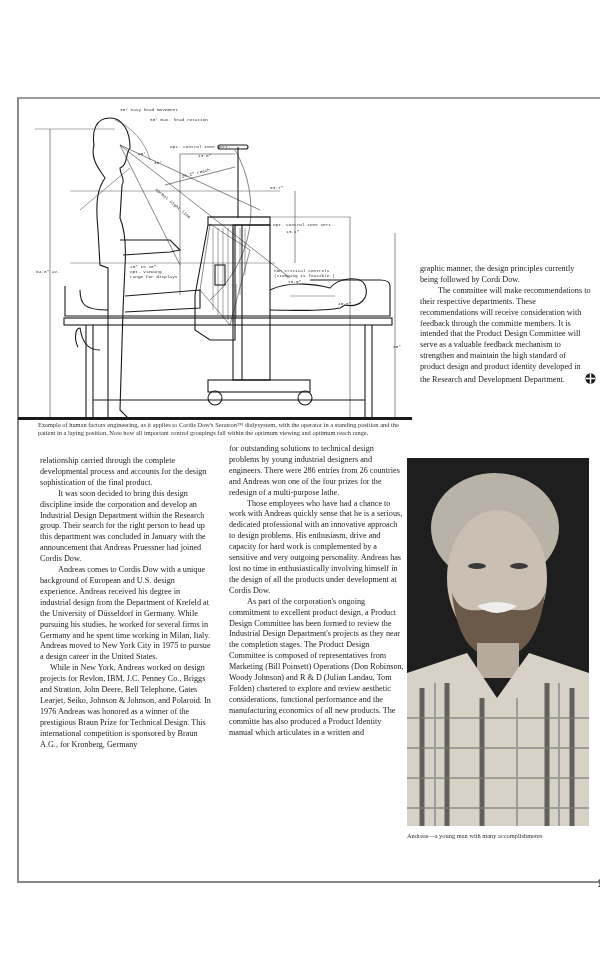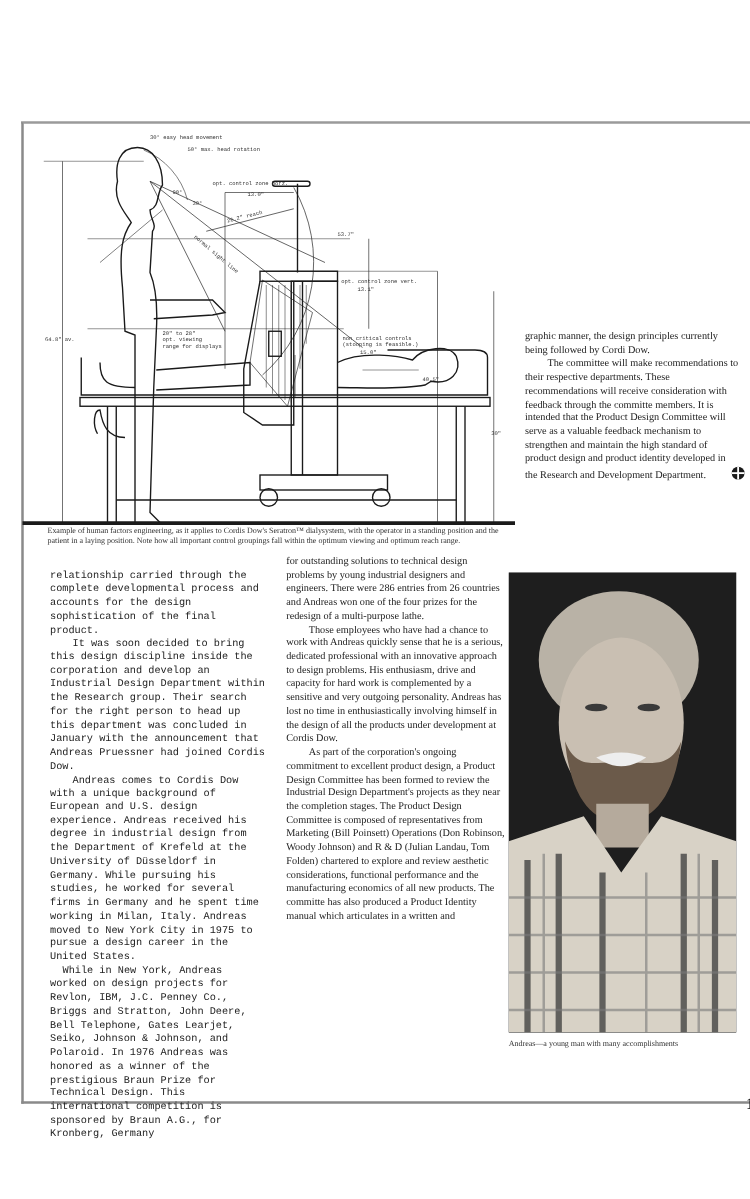--- a/index.html
+++ b/index.html
@@ -9,21 +9,21 @@
                 border-left: 2px solid #8a8a8a; border-top: 2px solid #9a9a9a; border-bottom: 2px solid #8a8a8a; box-sizing: border-box; }
   .diagram { position: absolute; left: 20px; top: 100px; width: 560px; height: 320px; }
   .diagram svg { width: 100%; height: 100%; display: block; }
   .dlabel { font-family: "Liberation Mono", "DejaVu Sans Mono", monospace; font-size: 4.4px; fill: #333; }
   .floor { position: absolute; left: 18px; top: 417px; width: 394px; height: 3px; background: #1a1a1a; }
   .caption-fig { position: absolute; left: 38px; top: 421px; width: 370px; font-size: 6.4px; line-height: 7.9px; color: #333; }
   .col { position: absolute; font-size: 8.2px; line-height: 10.9px; color: #222; }
   .col p { margin: 0; }
   .col .indent { text-indent: 18px; }
   .col .indent2 { text-indent: 10px; }
-  .col1 { left: 40px; top: 456px; width: 172px; font-family: Liberation Mono, monospace; }
+  .col1 { left: 40px; top: 456px; width: 172px; }
   .col2 { left: 229px; top: 444px; width: 175px; }
   .col3 { left: 420px; top: 264px; width: 172px; }
   .photo { position: absolute; left: 407px; top: 458px; width: 182px; height: 368px; background: #222; overflow: hidden; }
   .photo svg { width: 100%; height: 100%; display: block; }
   .photo-caption { position: absolute; left: 407px; top: 832px; width: 190px; font-size: 6.4px; color: #333; }
   .page-number { position: absolute; left: 597px; top: 860px; font-size: 13px; font-weight: bold; color: #222; margin-top: 15px; }
   .logo-mark { display: inline-block; width: 11px; height: 11px; vertical-align: -2px; margin-left: 2px; }
 </style>
 </head>
 <body>

